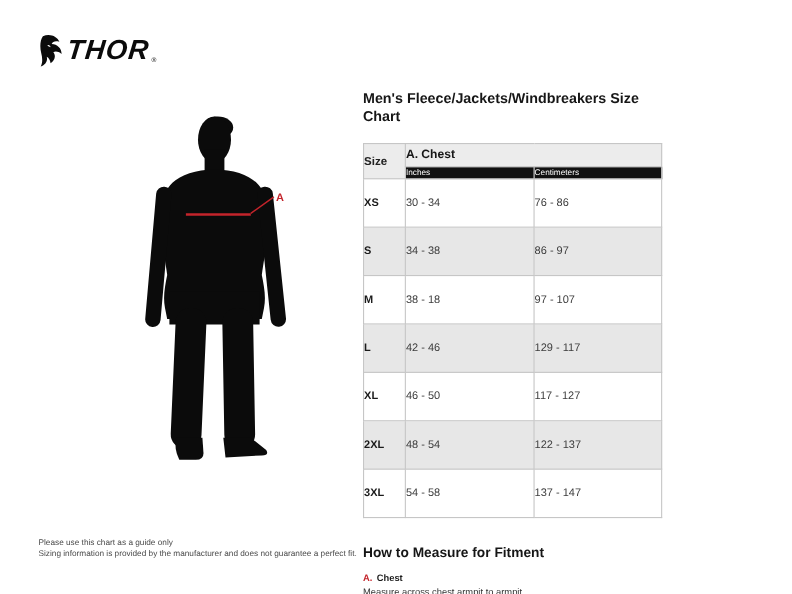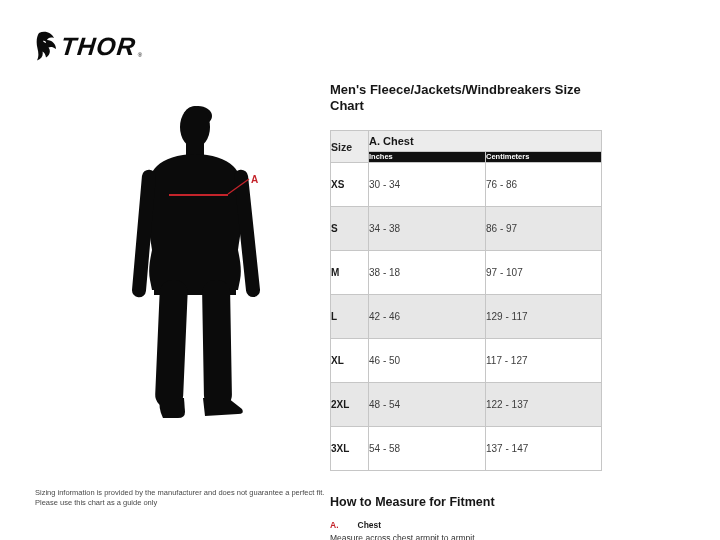--- a/index.html
+++ b/index.html
@@ -82,21 +82,21 @@
     background: #ececec;
     font-size: 11px;
     font-weight: bold;
     color: #161616;
     height: 21px;
   }
   th.sub-head {
     background: #101010;
     color: #ffffff;
     font-size: 7.5px;
-    font-weight: bold;
+    font-weight: normal;
     height: 10px;
     line-height: 10px;
     border-color: #101010;
     border-left-color: #8a8a8a;
     border-right-color: #8a8a8a;
   }
   tbody th.size-cell {
     font-size: 10px;
     font-weight: bold;
     color: #1a1a1a;
@@ -116,21 +116,21 @@
     font-size: 12.5px;
     font-weight: bold;
     color: #161616;
   }
   .measure-item { margin-top: 11px; }
   .measure-key {
     font-size: 8.5px;
     font-weight: bold;
   }
   .measure-key .key-letter { color: #c4242b; }
-  .measure-key .key-label { color: #1a1a1a; margin-left: 19px; }
+  .measure-key .key-label { color: #1a1a1a; margin-left: 4px; }
   .measure-desc {
     margin-top: 3px;
     font-size: 8.5px;
     color: #333;
   }
 
   
   .disclaimer {
     position: absolute;
     left: 35px; top: 488px;
@@ -249,15 +249,15 @@
   <div class="measure-item">
     <div class="measure-key">
       <span class="key-letter">A.</span><span class="key-label">Chest</span>
     </div>
     <div class="measure-desc">Measure across chest armpit to armpit.</div>
   </div>
 
 </div>
 
 <div class="disclaimer">
+  <div>Please use this chart as a guide only</div>
   <div>Sizing information is provided by the manufacturer and does not guarantee a perfect fit.</div>
-  <div>Please use this chart as a guide only</div>
 </div>
 
 </body></html>

